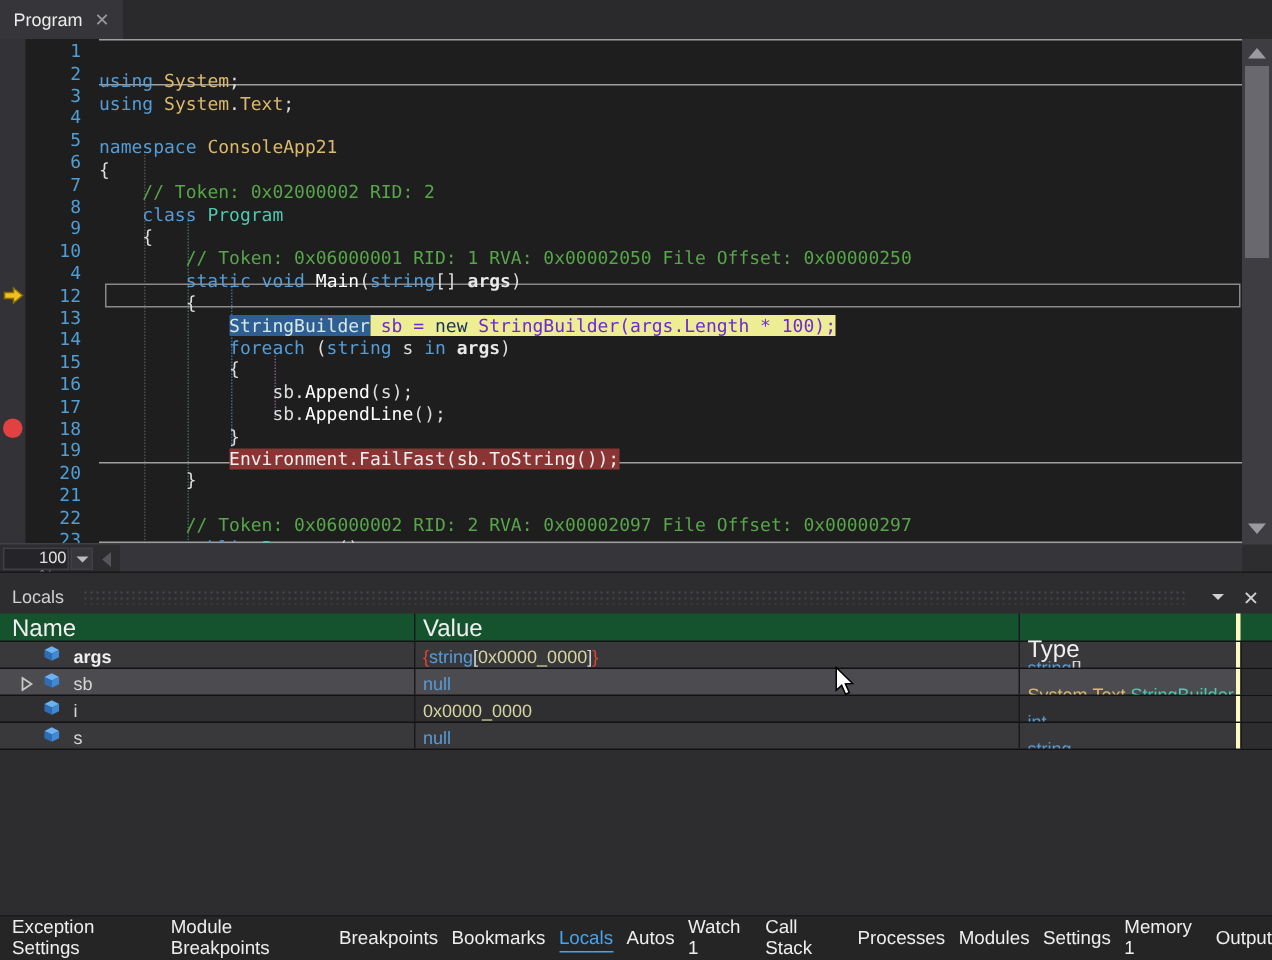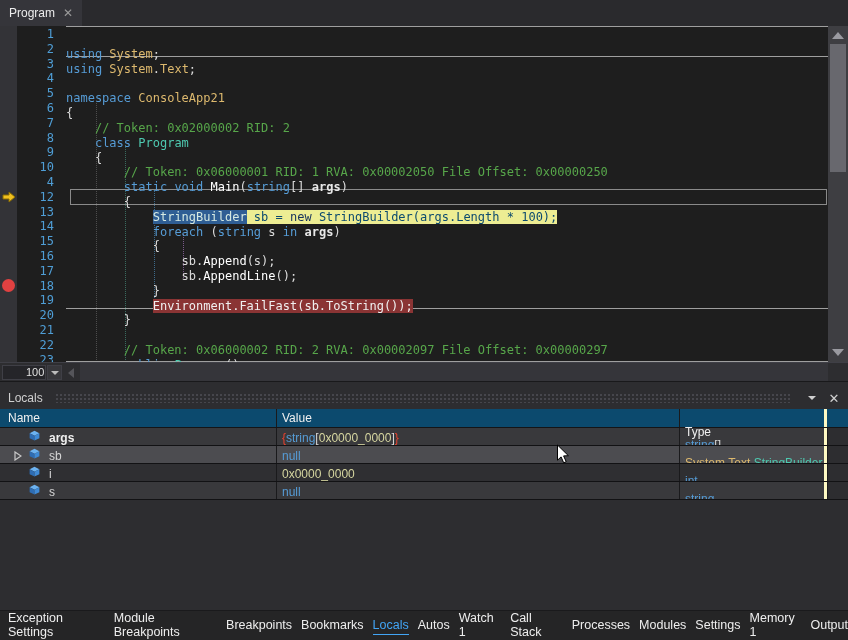--- a/index.html
+++ b/index.html
@@ -17,21 +17,21 @@
   #editor{position:absolute;left:0;top:26px;width:848px;height:336px;background:#1e1e1e;overflow:hidden;}
   #glyph-margin{position:absolute;left:0;top:0;width:17px;height:336px;background:#333337;}
   #code-lines{position:absolute;left:0;top:1px;width:828px;font-family:"DejaVu Sans Mono",monospace;
               font-size:12px;z-index:2;}
   .code-line{height:14.8px;line-height:14.8px;white-space:pre;display:flex;}
   .ln{display:inline-block;width:56px;padding-right:2px;text-align:right;color:#4f9ed6;flex:0 0 56px;}
   .ct{padding-left:10px;margin-top:20px;}
   .c-kw{color:#569cd6}.c-ns{color:#ddb96e}.c-ty{color:#4ec9b0}.c-m{color:#ffffff}
   .c-cm{color:#57a64a}.c-pn{color:#dcdcdc}.c-parm{color:#e8e8e8;font-weight:bold}
   .c-sel{background:#2f5e94;color:#d5e9e2}
-  .c-cy{background:#eded93;color:#0c4a6e}
+  .c-cy{background:#eded93;color:#6d28d9}
   .c-cykw{background:#eded93;color:#16325c}
   .c-bp{background:#8a3434;color:#f0f0f0}
   .c-plain{color:#dcdcdc}
   .indent-guide{position:absolute;width:0;border-left:1px dotted #4a4a4a;z-index:1;}
   .sep-line{position:absolute;height:1px;background:#9f9f9f;left:66px;width:762px;z-index:1;}
   #stmt-box{position:absolute;left:70px;width:757px;height:16px;border:1px solid #8a8a8a;z-index:1;}
   
   #v-scroll{position:absolute;right:0;top:0;width:20px;height:336px;background:#3e3e42;}
   .sb-arrow{position:absolute;left:4px;width:0;height:0;border-left:6px solid transparent;border-right:6px solid transparent;}
   #v-thumb{position:absolute;left:2px;top:18px;width:16px;height:128px;background:#68686e;}
@@ -52,21 +52,21 @@
 
   
   #locals{position:absolute;left:0;top:381px;width:848px;height:229px;background:#2d2d30;border-top:1px solid #19191b;}
   #locals-title{position:absolute;left:0;top:6px;width:848px;height:20px;display:flex;align-items:center;}
   #locals-title .title-text{font-size:12px;color:#d0d0d0;padding-left:8px;flex:0 0 auto;}
   #title-dots{flex:1 1 auto;height:10px;margin:0 12px;
               background-image:radial-gradient(#46464c 1px,transparent 1px);background-size:4px 4px;}
   .title-btn{width:16px;height:16px;display:flex;align-items:center;justify-content:center;color:#d0d0d0;
              font-size:13px;margin-right:6px;}
   #locals-grid{position:absolute;left:0;top:27px;width:848px;}
-  #grid-header{display:flex;height:19px;background:#0c4a6e;border-bottom:1px solid #151517;font-size:12px;color:#f0f0f0;justify-content:flex-end;}
+  #grid-header{display:flex;height:19px;background:#14532d;border-bottom:1px solid #151517;font-size:16px;color:#f0f0f0;justify-content:flex-end;}
   .col-name{width:277px;padding:2px 0 0 8px;border-right:1px solid #1a1a1c;}
   .col-value{width:403px;padding:2px 0 0 5px;border-right:1px solid #1a1a1c;}
   .col-type{width:147px;padding:16px 0 0 5px;border-right:3px solid #fef9c3;}
   .col-gutter{flex:1;}
   .locals-row{display:flex;height:18px;border-bottom:1px solid #121214;font-size:12px;align-items:stretch;}
   .locals-row:nth-child(1),.locals-row:nth-child(4){background:#39393c;}
   .locals-row:nth-child(3){background:#2f2f32;}
   .locals-row.selected{background:#4c4c50;}
   .cell{display:flex;align-items:center;overflow:hidden;white-space:pre;}
   .cell.col-gutter{background:#2d2d30;border-left:1px solid #1a1a1c;}

